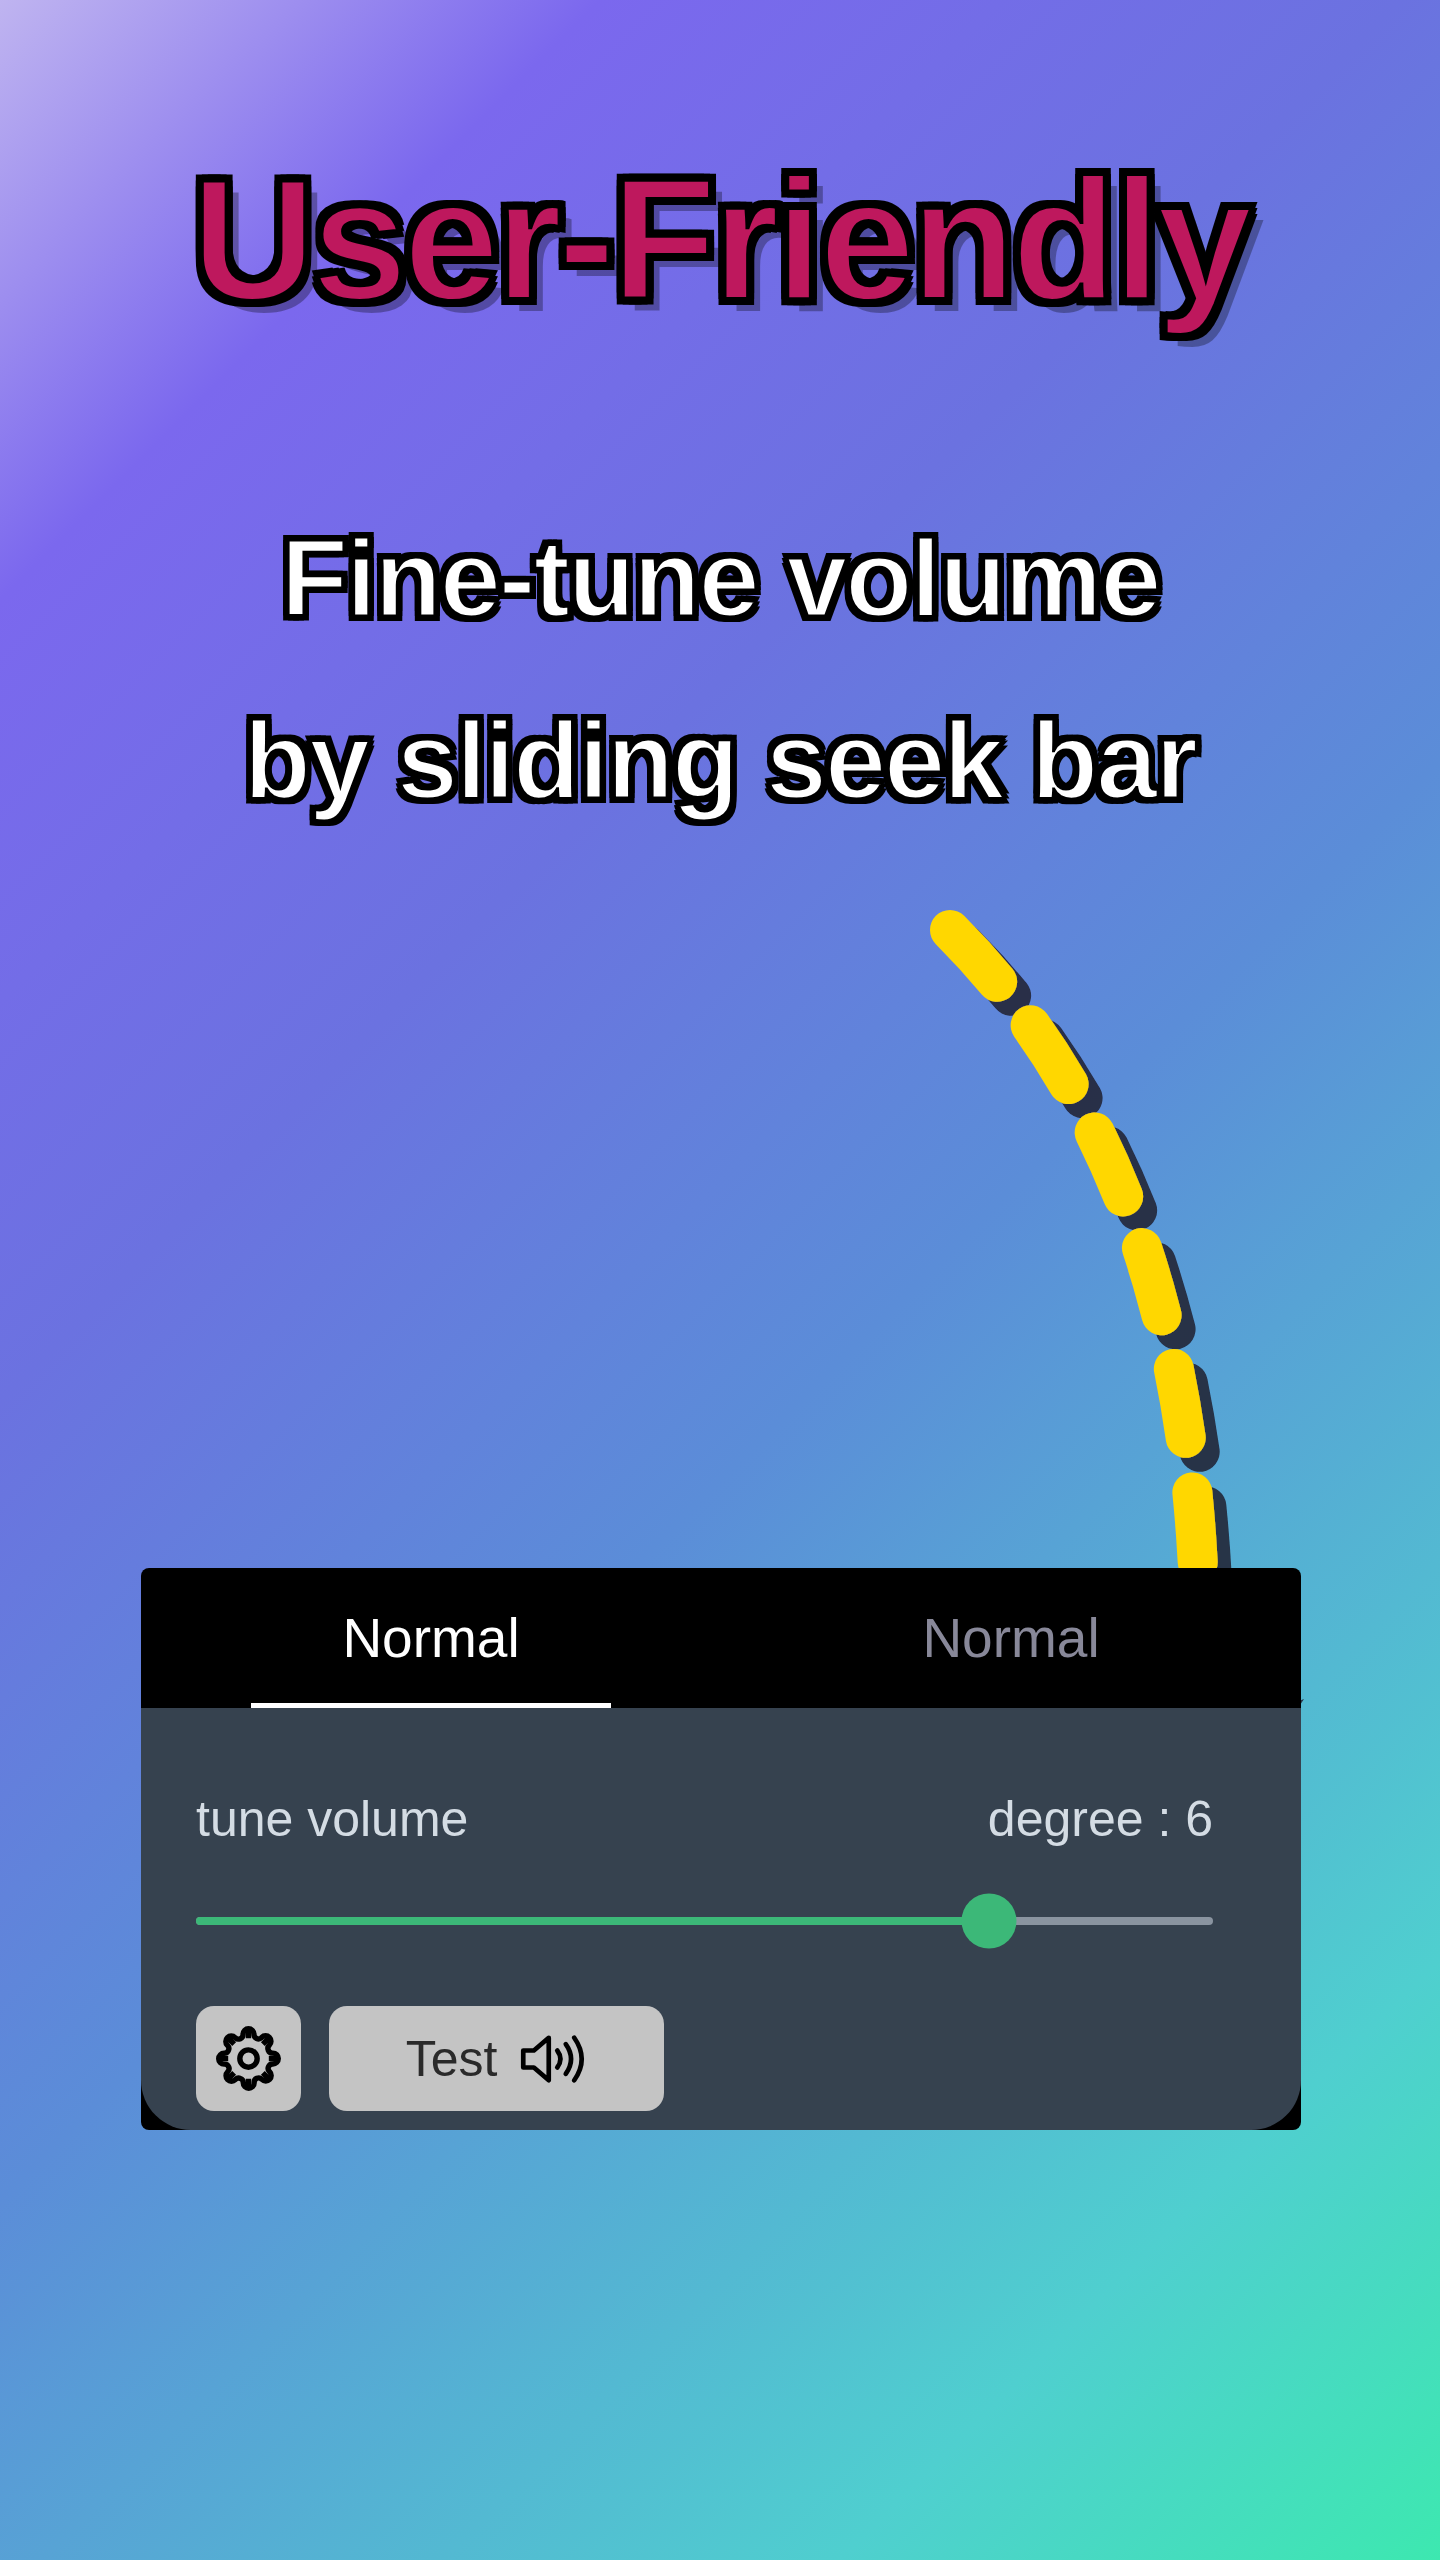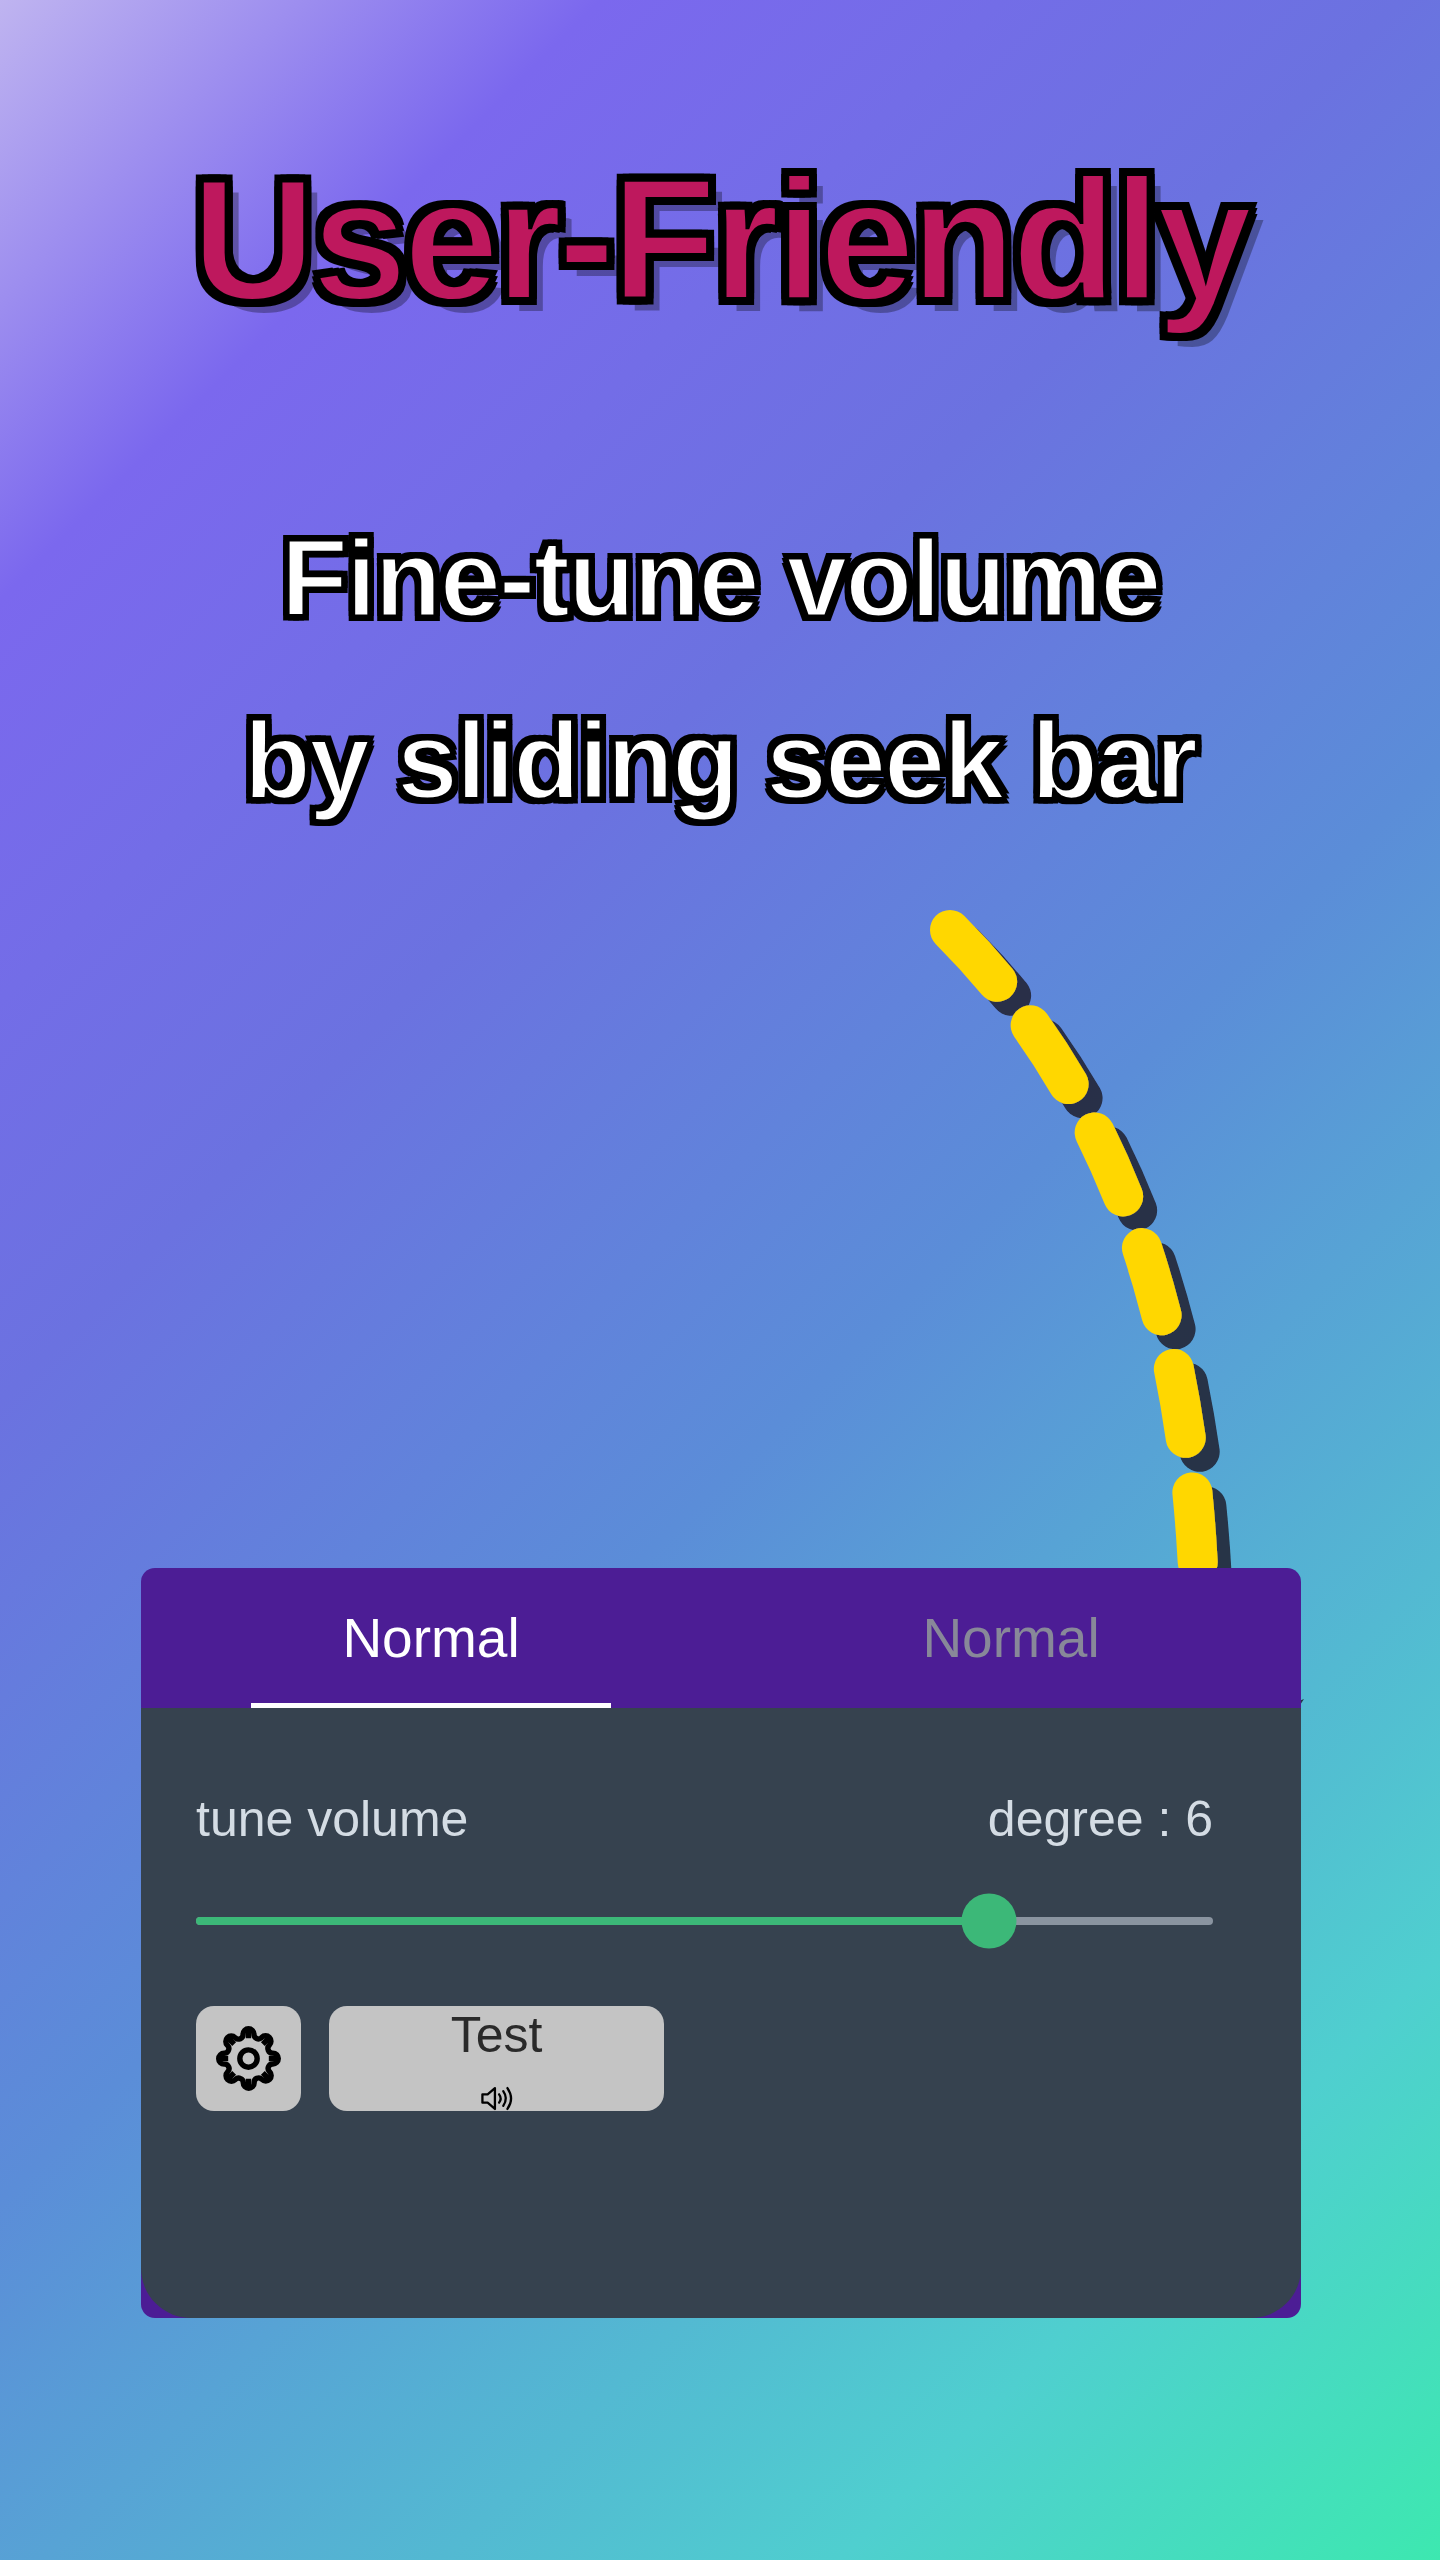--- a/index.html
+++ b/index.html
@@ -72,23 +72,23 @@
       width: 400px;
       height: 1000px;
       pointer-events: none;
     }
     
     .panel {
       position: absolute;
       top: 1568px;
       left: 141px;
       width: 1160px;
-      height: 750px;
-      background: #4c1d95;
-      border-radius: 14px;
+      height: 562px;
+      background: #000000;
+      border-radius: 8px;
     }
     
     .tabs {
       display: flex;
       height: 140px;
       border-bottom: 0;
     }
     
     .tab {
       flex: 1;
@@ -187,21 +187,20 @@
       gap: 22px;
       height: 105px;
     }
     
     .btn-settings {
       width: 105px;
     }
     
     .btn-test {
       width: 335px;
-      flex-direction: column;
     }
     
     .btn-close {
       width: 415px;
       margin-left: auto;
     }
     
     .gear-svg {
       width: 65px;
       height: 65px;

